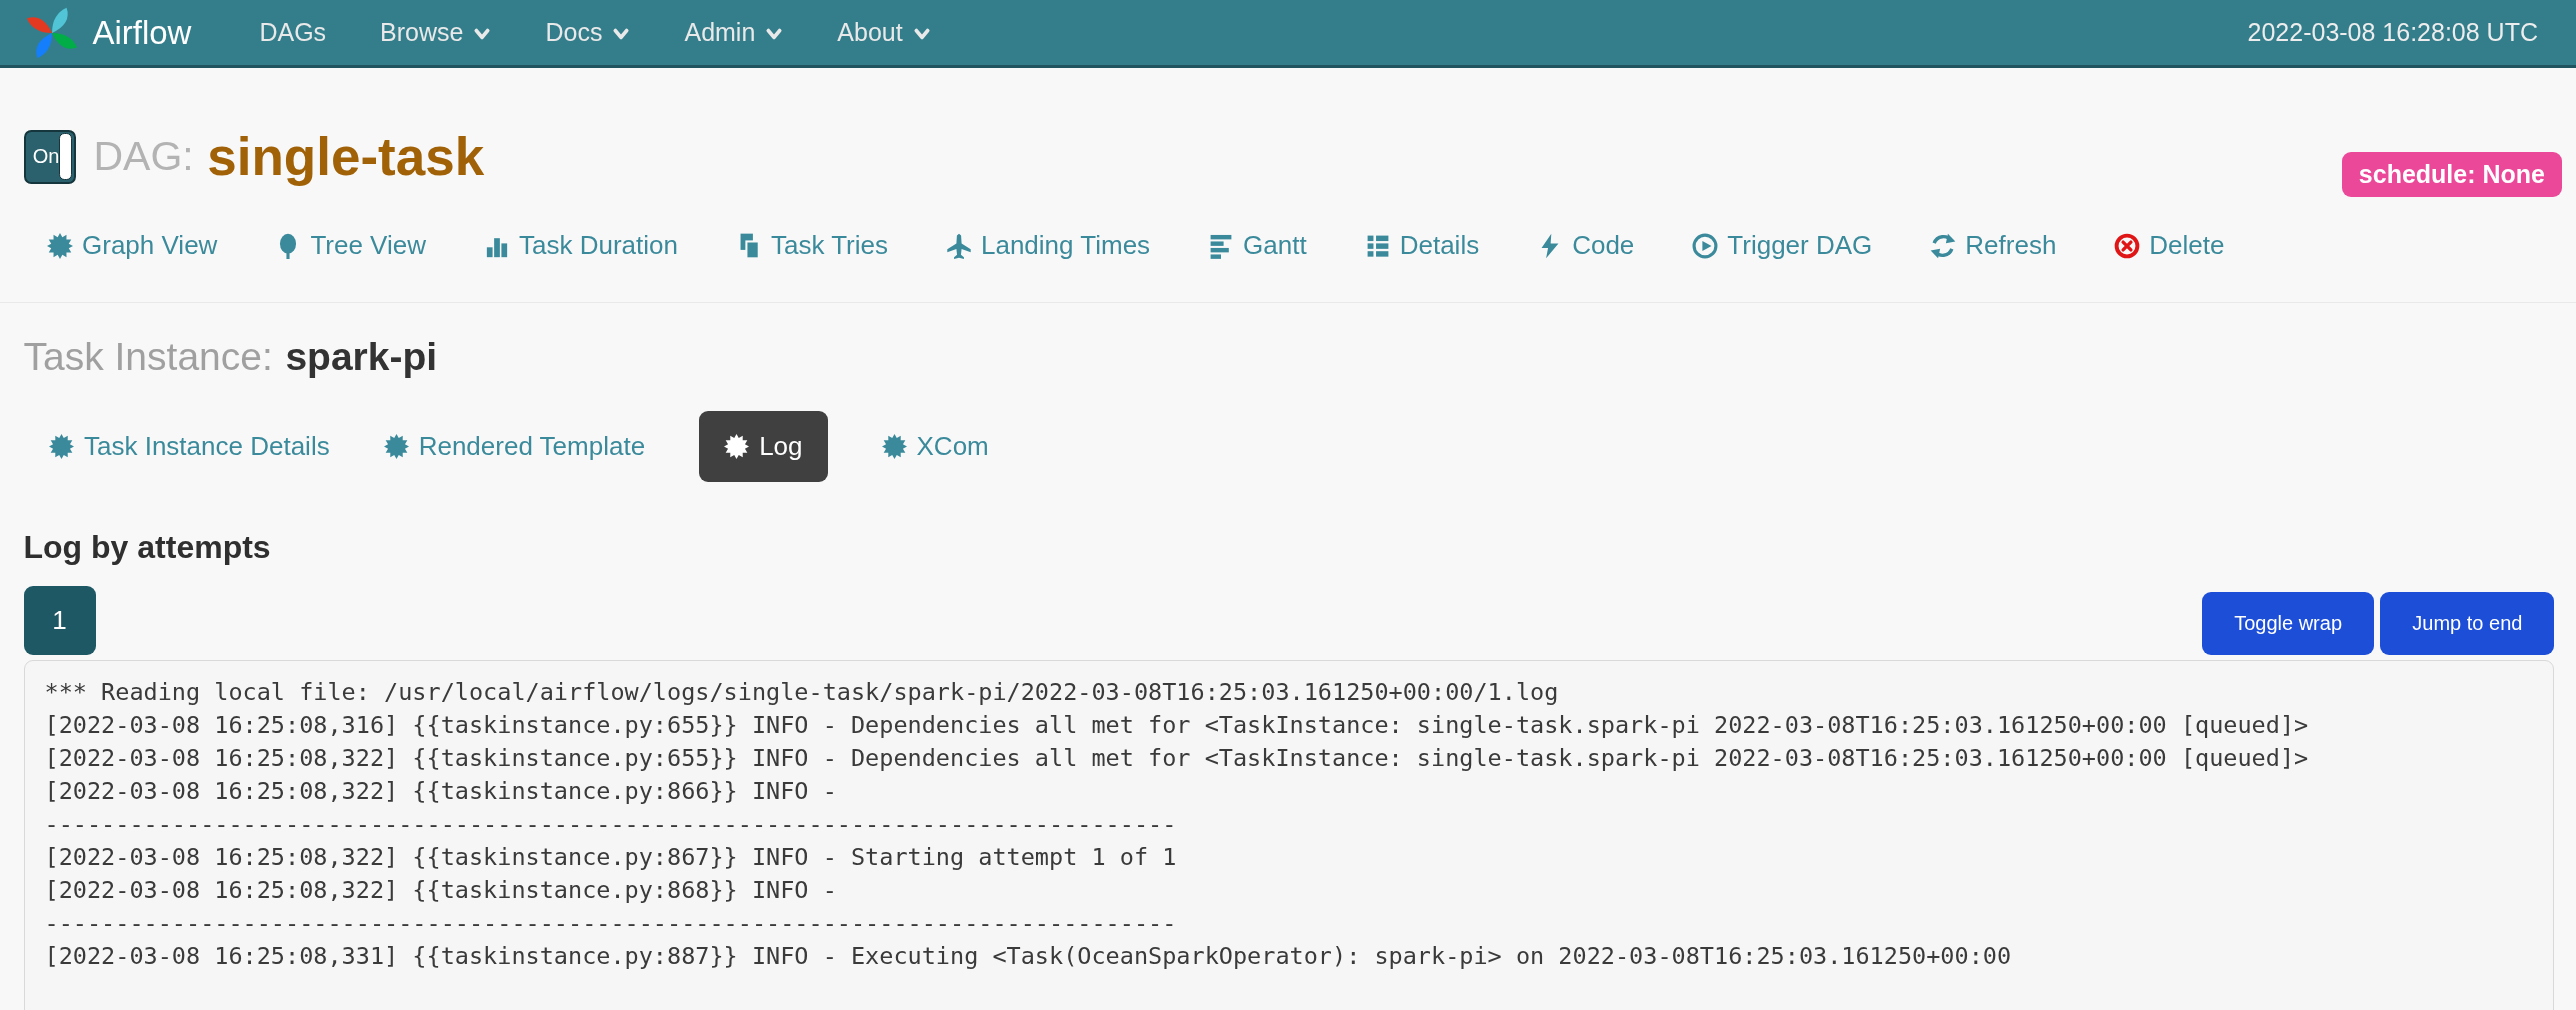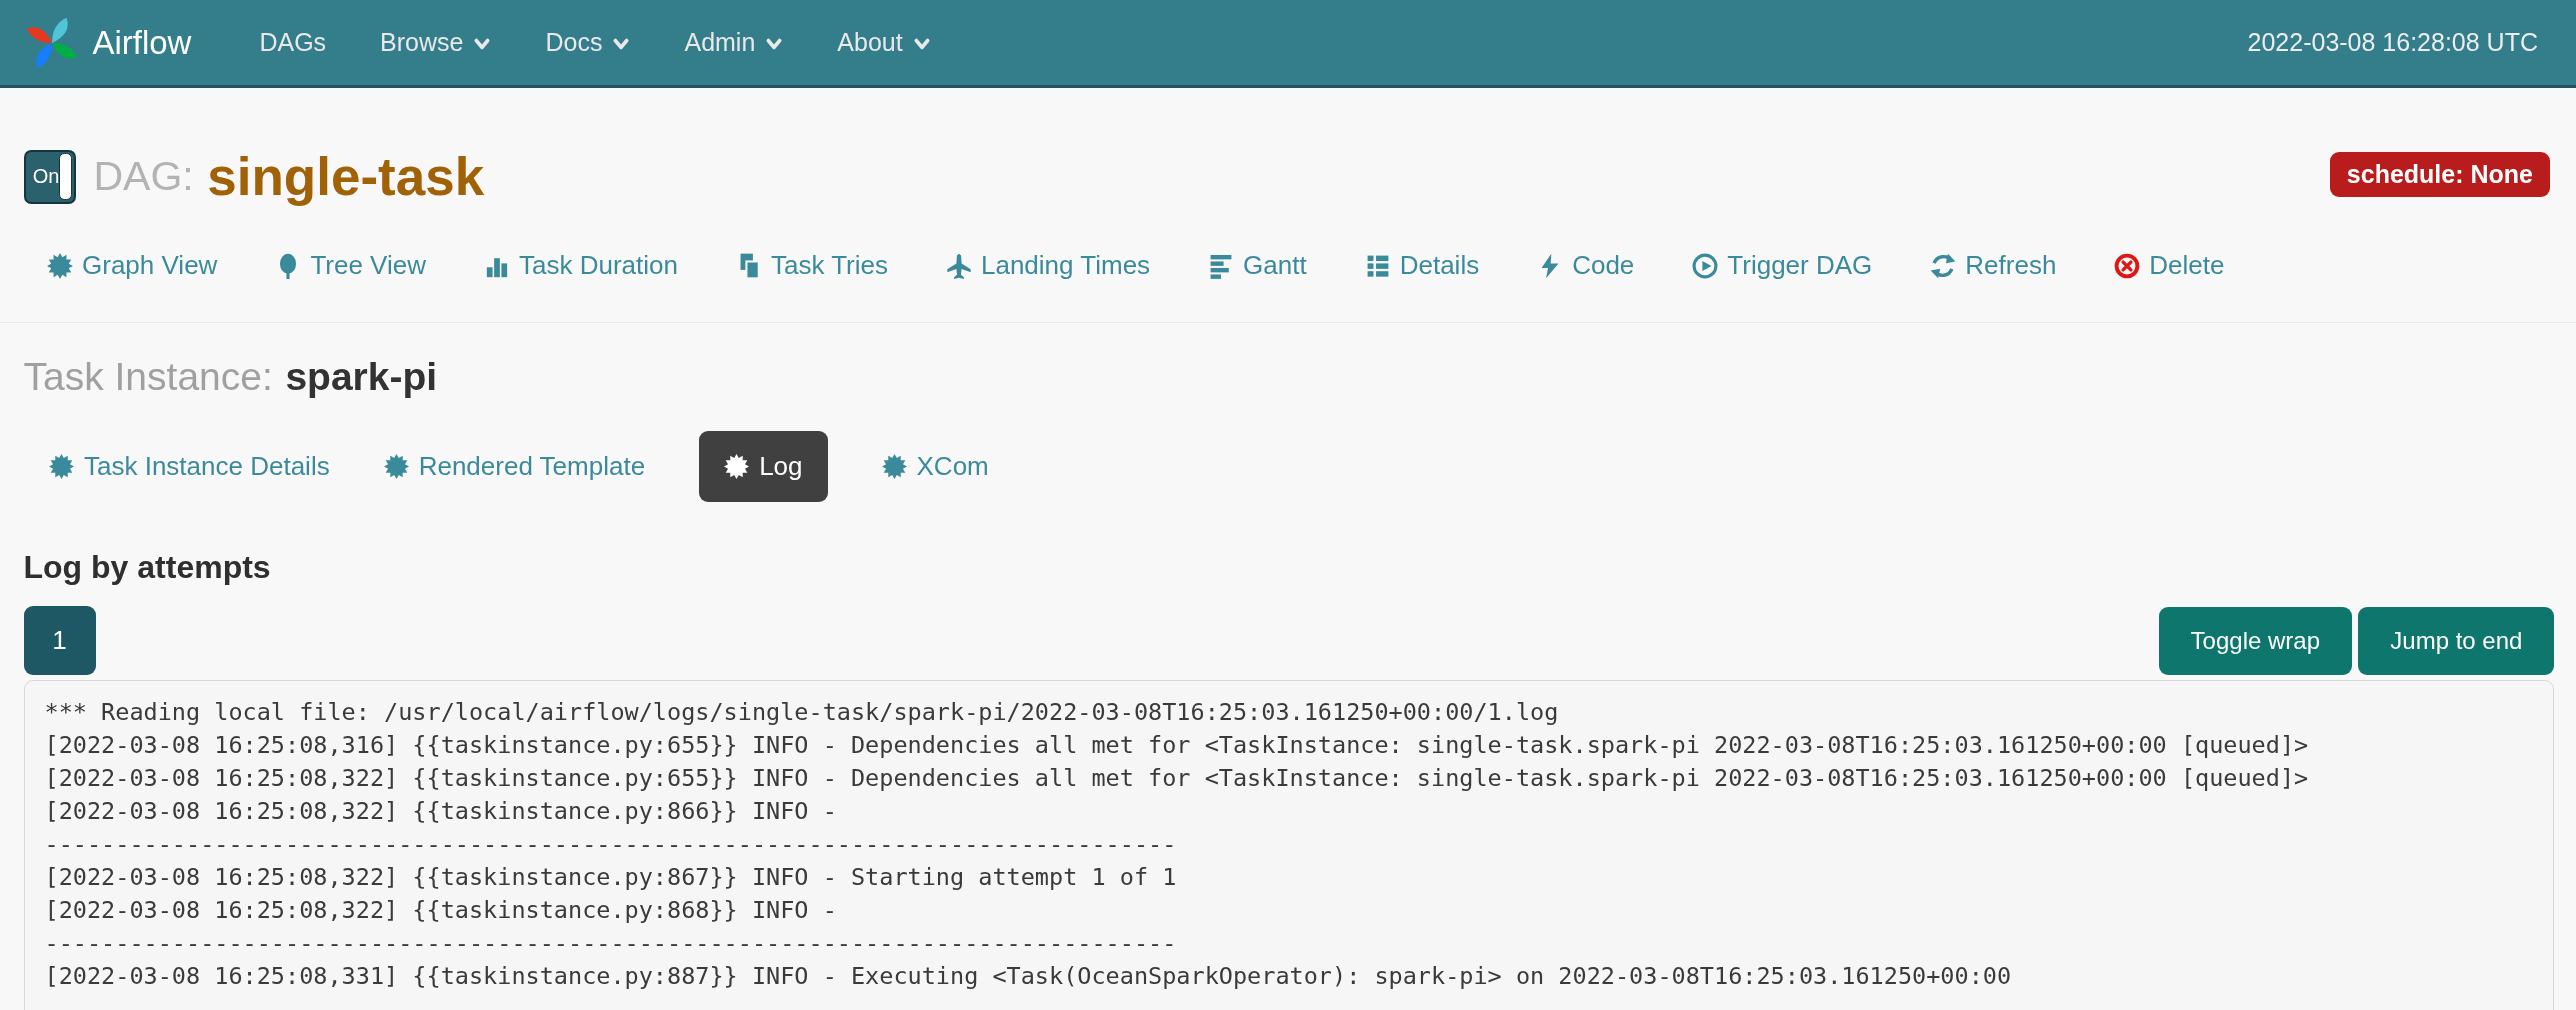--- a/index.html
+++ b/index.html
@@ -4,21 +4,21 @@
 <style>
   * { box-sizing: border-box; }
   html,body{
     margin:0; width:2576px; height:1010px; overflow:hidden;
     background:#f8f8f8;
     font-family:"Liberation Sans", sans-serif;
     -webkit-font-smoothing:antialiased;
   }
   
   .navbar{
-    height:88px; background:#347e8c; border-bottom:3.6px solid #20545e;
+    height:68px; background:#347e8c; border-bottom:3.6px solid #20545e;
     display:flex; align-items:center; padding:0 38px 0 21.6px;
   }
   .brand{ display:flex; align-items:center; gap:10.8px; margin-right:41px; cursor:pointer;}
   .brand-name{ color:#ffffff; font-size:33px; }
   .nav-menu{ display:flex; list-style:none; margin:0; padding:0; height:100%;}
   .nav-item{
     color:#e9e9e9; font-size:25px; padding:0 27px; display:flex; align-items:center; gap:10px; cursor:pointer;
   }
   .nav-item svg{ width:18px; height:18px; margin-top:3.6px;}
   .clock{ margin-left:auto; color:#ededed; font-size:25px; }
@@ -30,22 +30,22 @@
     position:relative; display:flex; align-items:center; padding-left:7.2px; cursor:pointer;
   }
   .pause-toggle .on-label{ color:#fff; font-size:20px; }
   .pause-toggle .knob{
     position:absolute; right:1.8px; top:1.8px; bottom:1.8px; width:12.6px;
     background:#fff; border:1.8px solid #15363d; border-radius:5.4px;
   }
   .title-prefix{ color:#b3b3b3; font-size:41px; font-weight:500; margin-left:18px; }
   .dag-name{ color:#a16207; font-size:53px; font-weight:700; margin-left:13.5px; }
   .schedule-badge{
-    position:absolute; top:152px; right:26px;
-    background:#b91c1c; color:#fff; font-weight:700; font-size:25px;
+    position:absolute; top:152px; right:14px;
+    background:#ec4899; color:#fff; font-weight:700; font-size:25px;
     padding:8px 17px; border-radius:9px;
   }
 
   
   .dag-tabs{ display:flex; gap:58px; margin:43px 0 0 47px; align-items:center;}
   .dag-tab{ color:#3b8a9b; font-size:26px; text-decoration:none; display:flex; align-items:center; gap:9px; cursor:pointer;}
   .dag-tab .icon{ width:26px; height:26px; color:#3b8a9b; }
   hr.section-rule{ border:none; border-top:1.8px solid #e9e9e9; margin:41px 0 0 0; }
 
   
@@ -70,21 +70,21 @@
   
   .log-heading{ font-size:32px; font-weight:700; color:#2f2f2f; margin:47px 0 0 23.5px; }
   .attempt-row{ display:flex; justify-content:space-between; align-items:flex-end; margin:20px 21.6px 0 23.5px; }
   .attempt-tab{
     display:flex; align-items:center; justify-content:center;
     width:72px; height:69px; background:#1e5864; color:#fff; font-size:26px;
     border-radius:9px; text-decoration:none; cursor:pointer;
   }
   .wrap-buttons{ display:flex; gap:6.3px; }
   .log-btn{
-    background:#0f766e; color:#fff; font-size:24px; border:none; cursor:pointer;
+    background:#1d4ed8; color:#fff; font-size:20px; border:none; cursor:pointer;
     padding:20px 32px; border-radius:9px; font-family:"Liberation Sans",sans-serif;
   }
   .log-box{
     margin:5.4px 21.6px 0 23.5px; height:379px; overflow:hidden;
     background:#f6f6f6; border:1.8px solid #d9d9d9; border-radius:9px;
     padding:14.4px 20px;
   }
   .log-box pre{
     margin:0; font-family:"DejaVu Sans Mono", monospace;
     font-size:23.5px; line-height:33px; color:#3a3a3a; white-space:pre;

